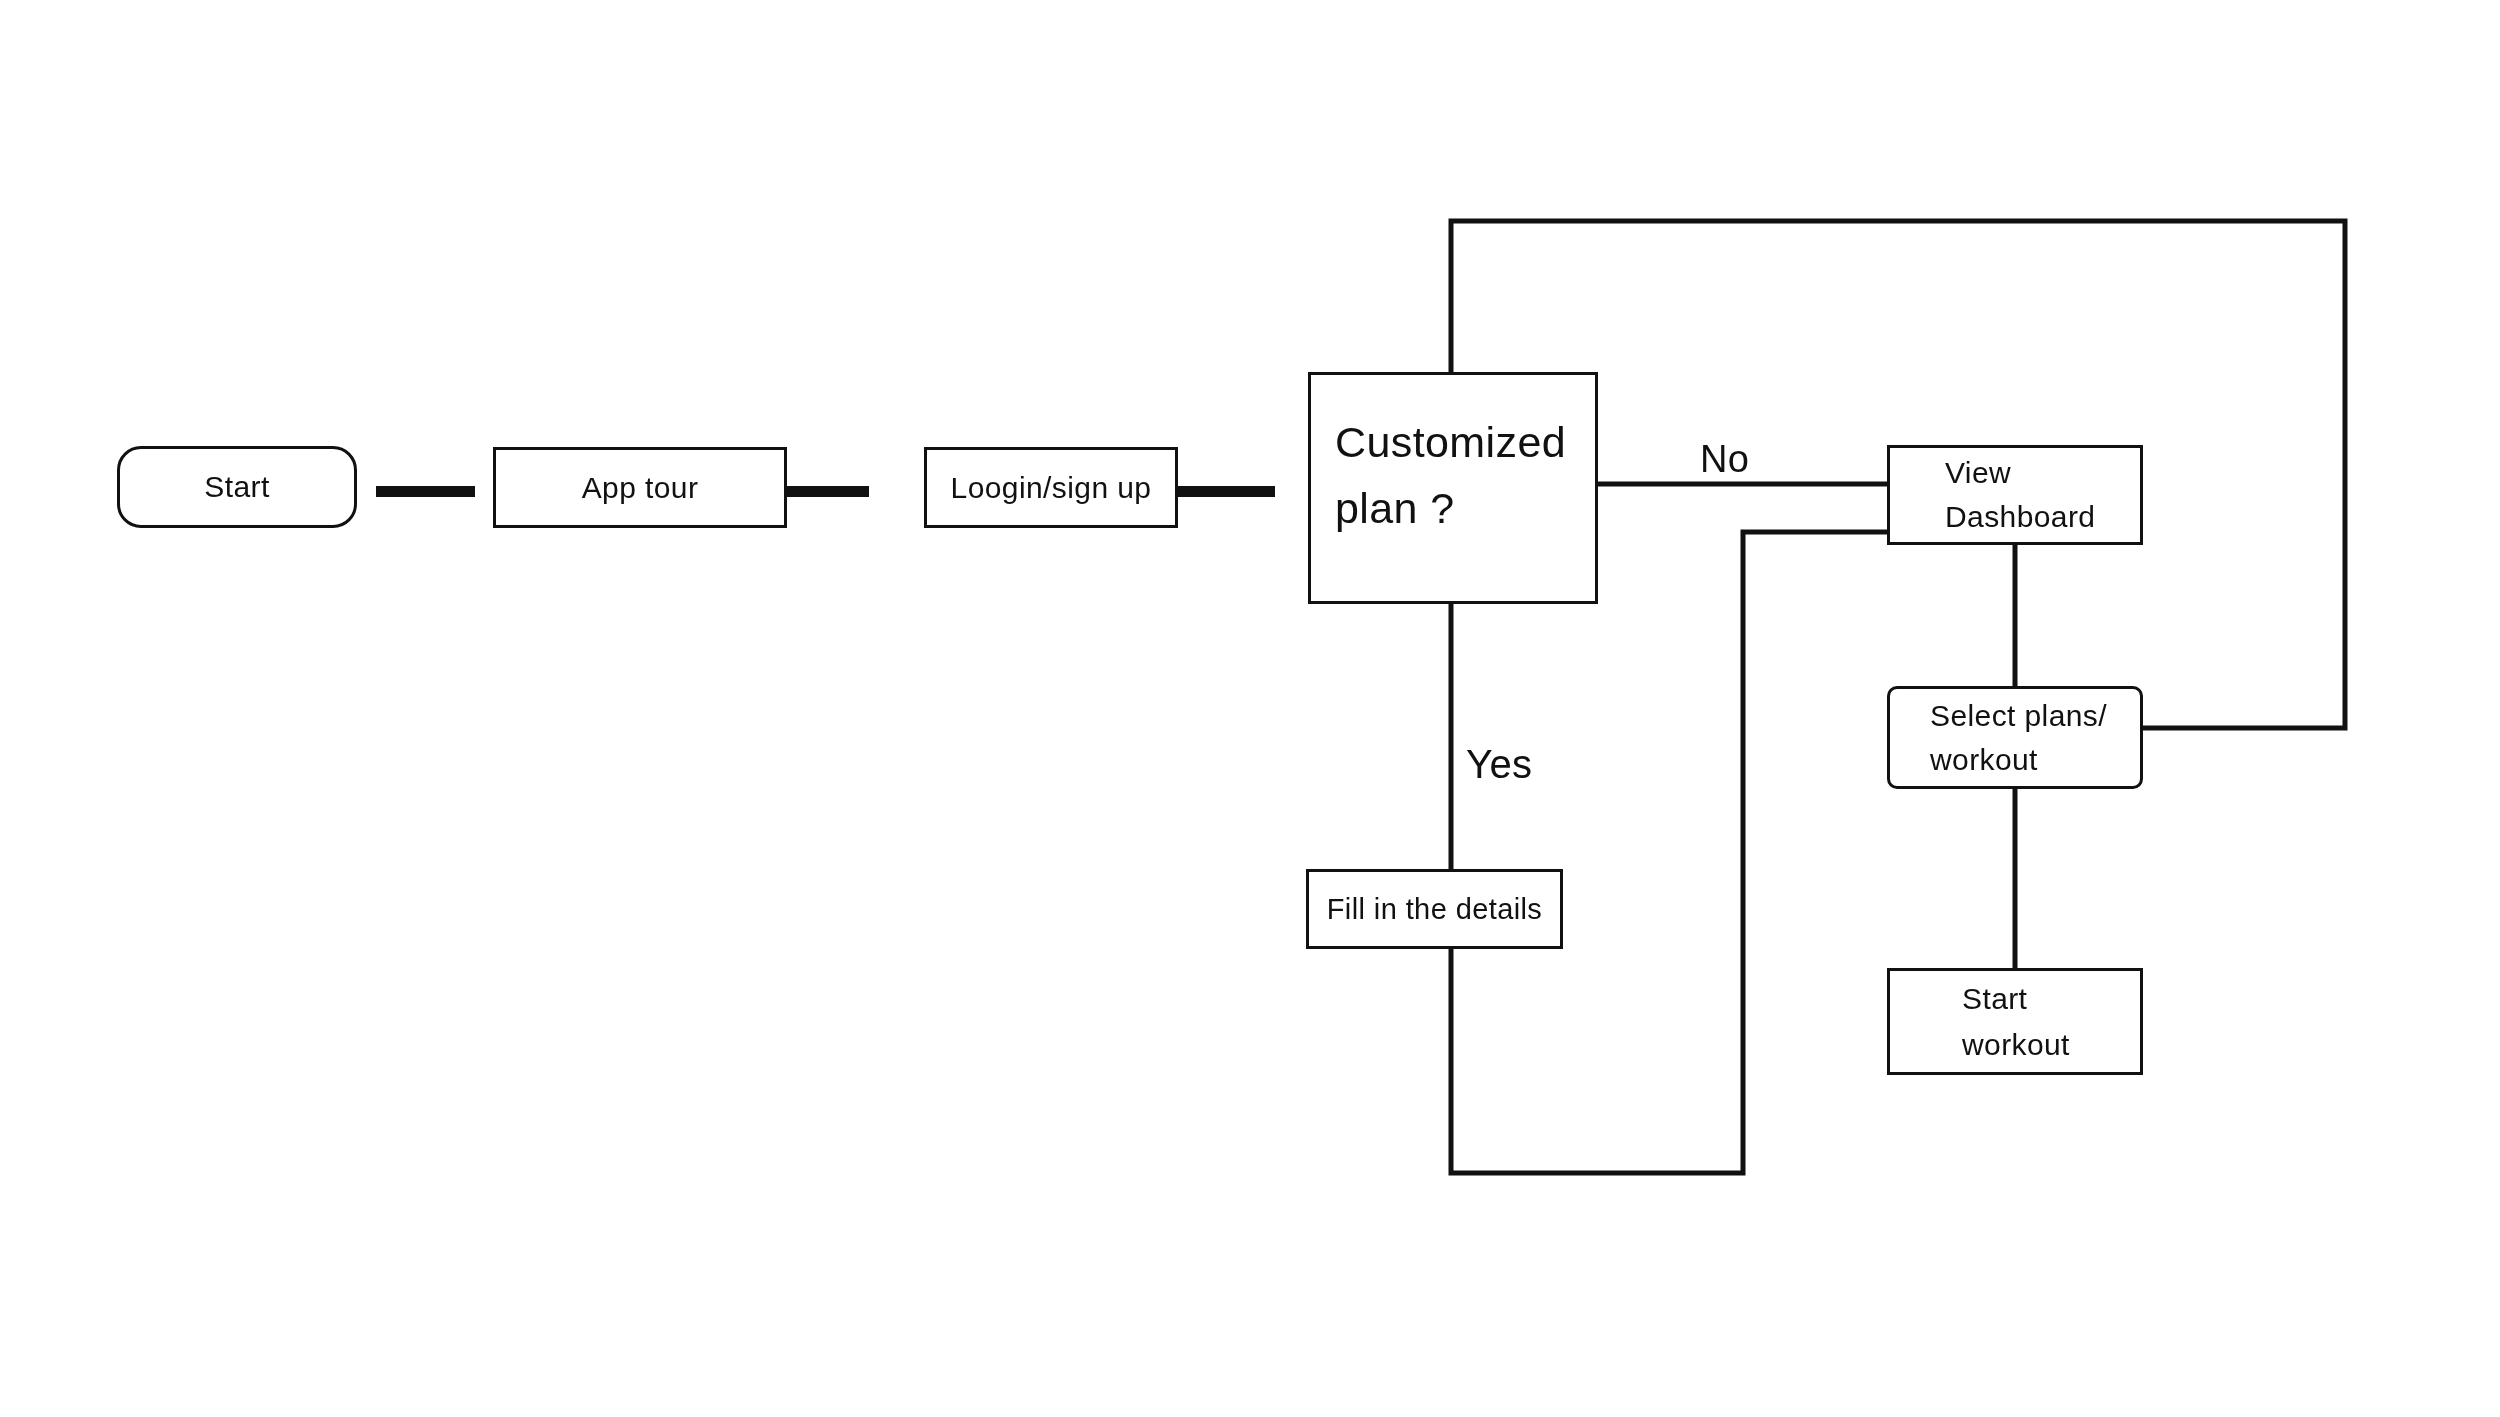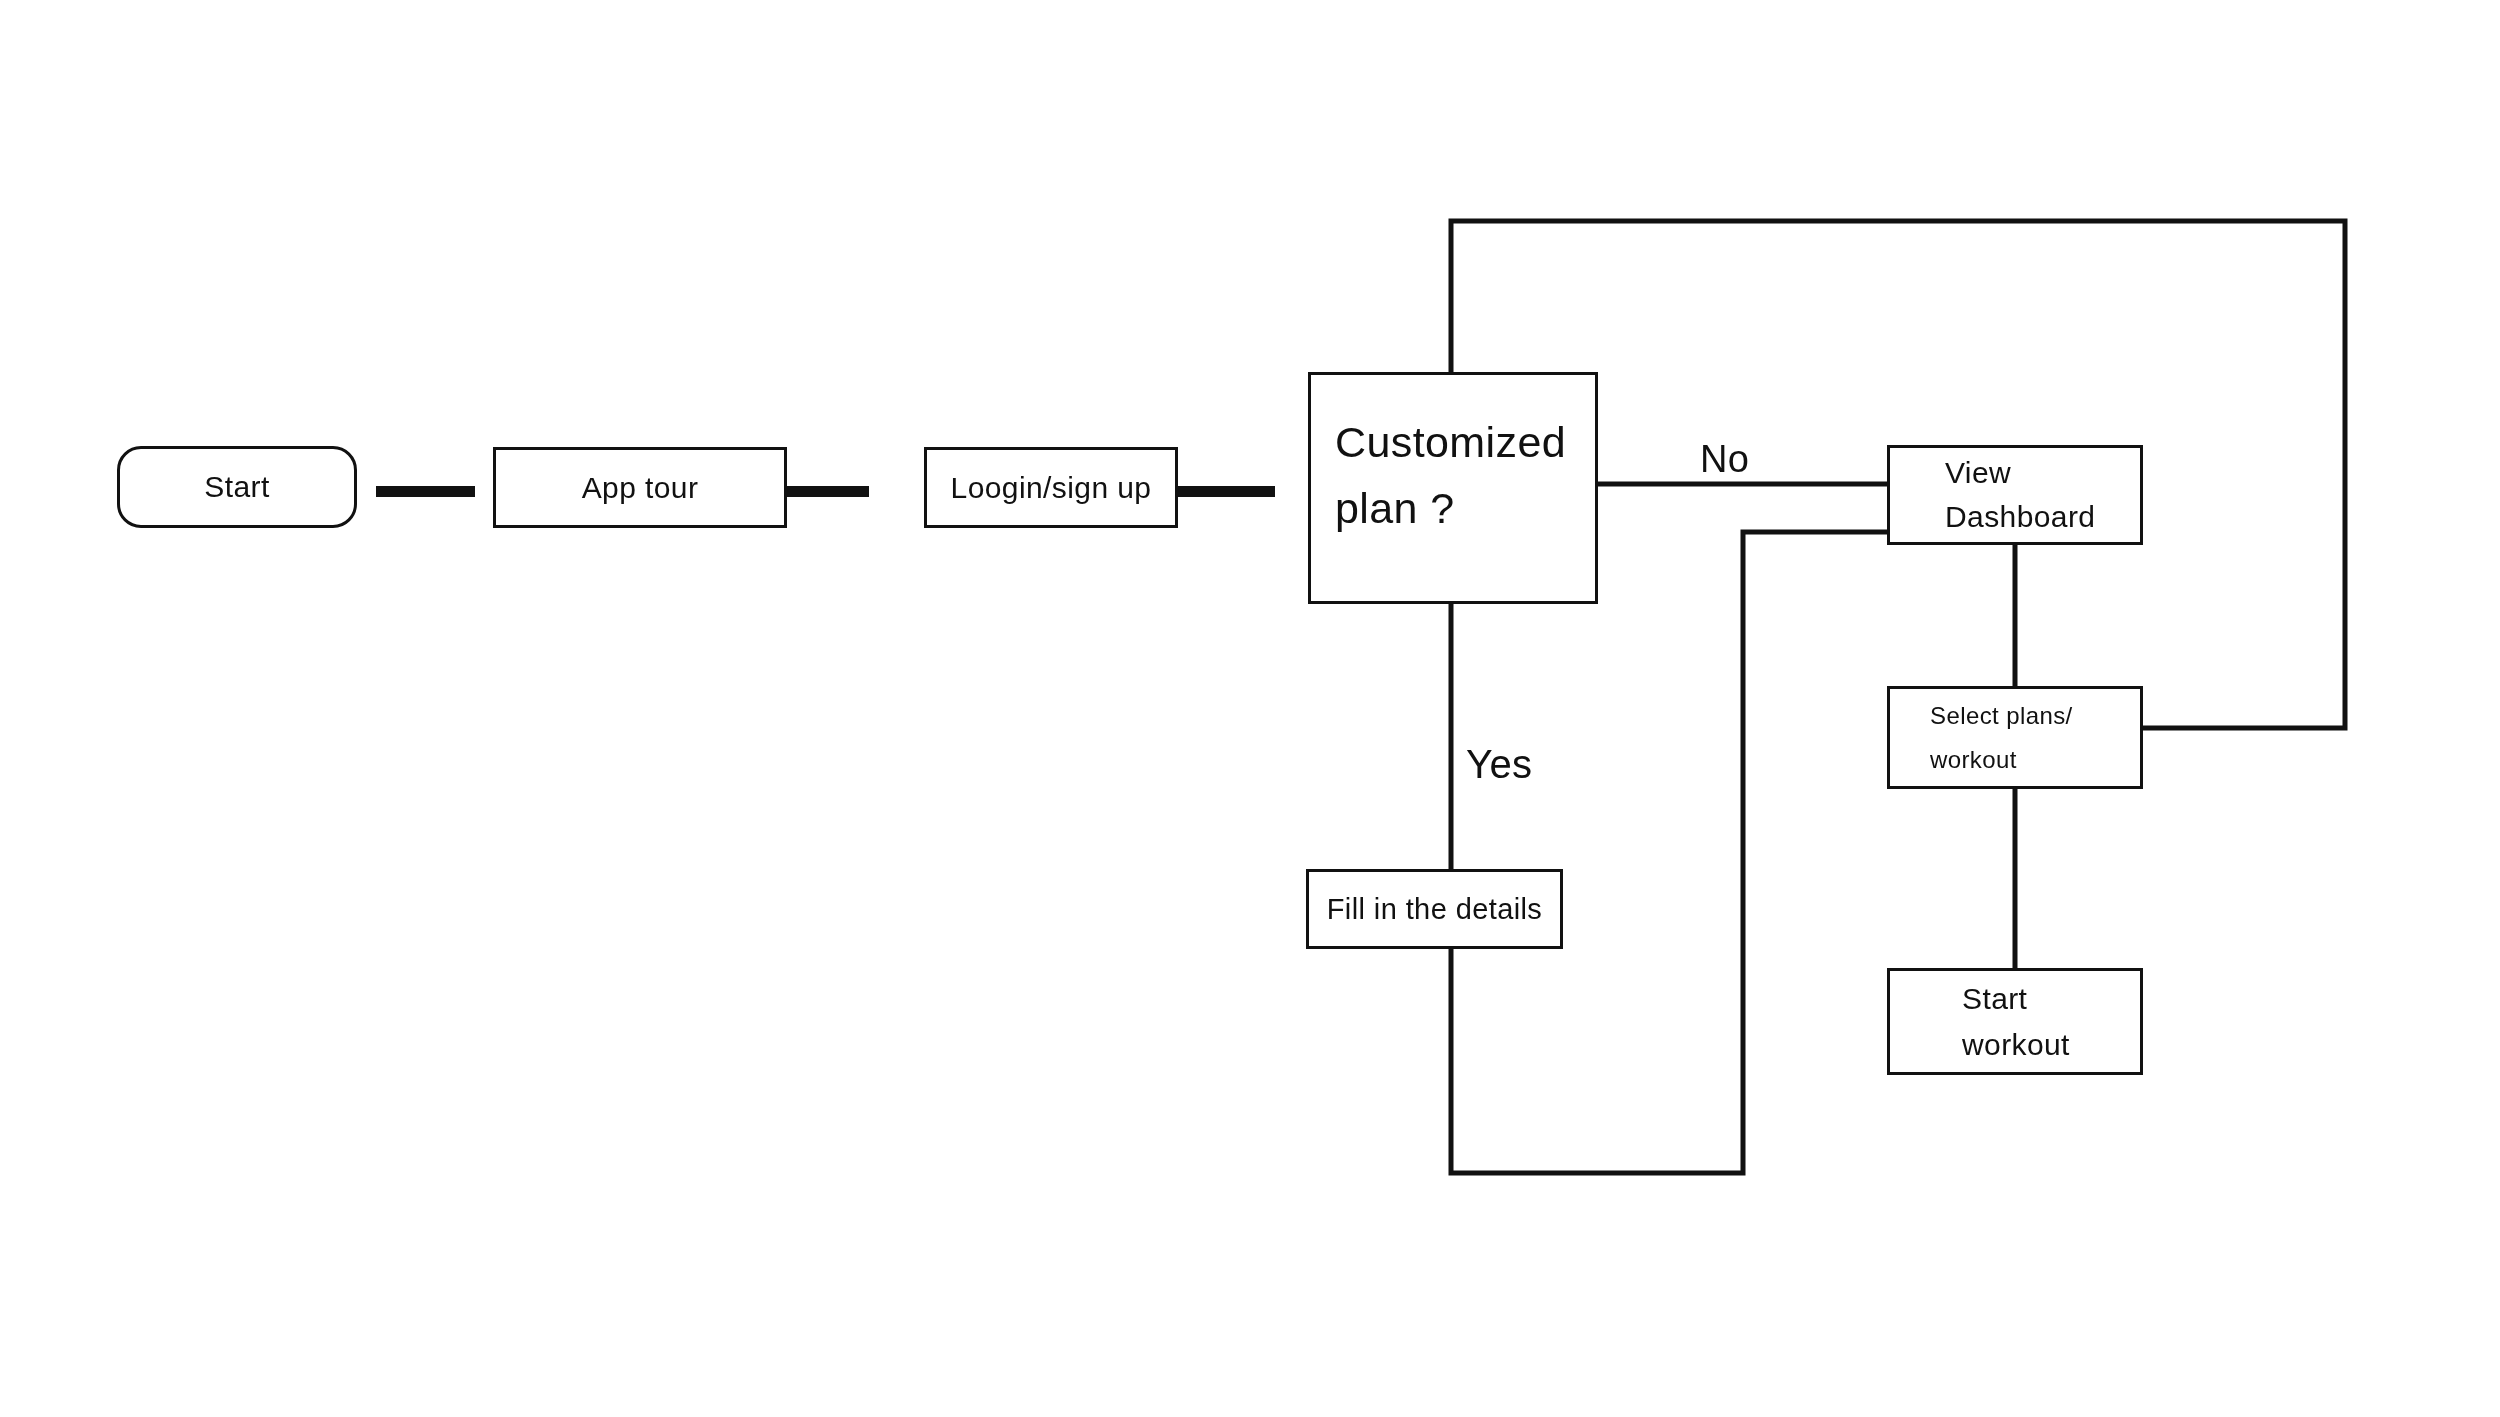--- a/index.html
+++ b/index.html
@@ -60,21 +60,21 @@
     font-size: 43px; line-height: 66px;
     padding-left: 24px; padding-top: 34px;
     justify-content: flex-start;
   }
   #n-viewdash {
     left: 1887px; top: 445px; width: 256px; height: 100px;
     font-size: 30px; line-height: 44px; padding-left: 55px;
   }
   #n-select {
     left: 1887px; top: 686px; width: 256px; height: 103px;
-    font-size: 24px; line-height: 44px; padding-left: 40px;
+    font-size: 30px; line-height: 44px; padding-left: 40px; border-radius: 10px;
   }
   #n-startworkout {
     left: 1887px; top: 968px; width: 256px; height: 107px;
     font-size: 30px; line-height: 46px; padding-left: 72px;
   }
   #n-fill {
     left: 1306px; top: 869px; width: 257px; height: 80px;
     font-size: 29px;
   }
 

